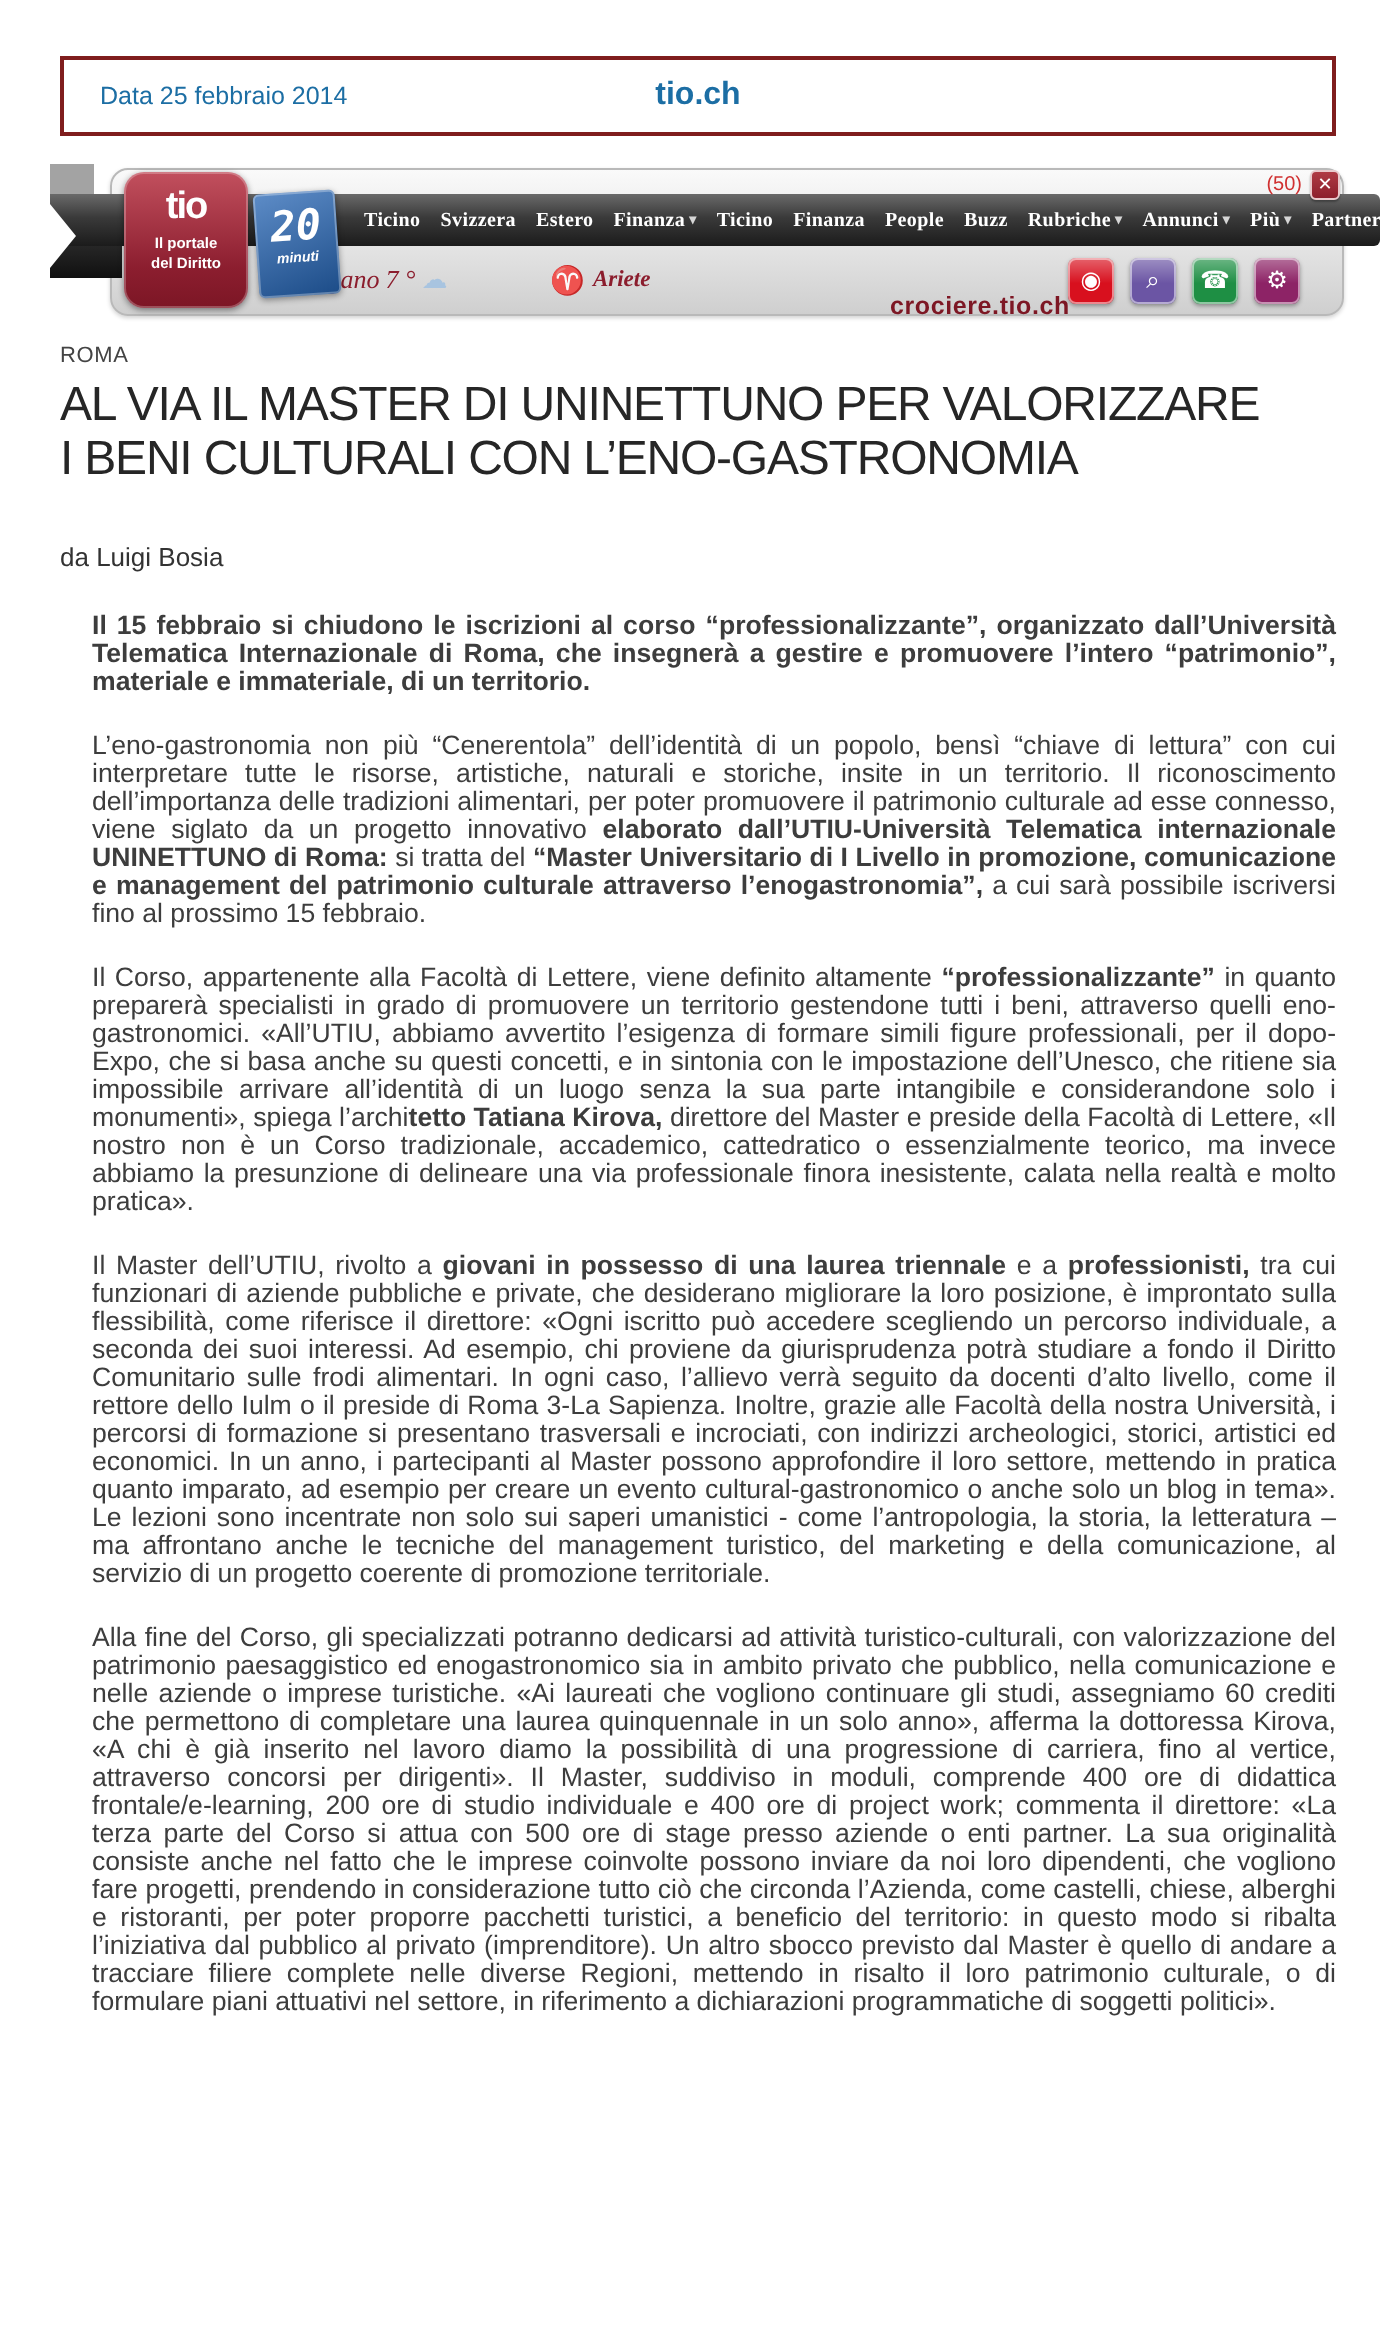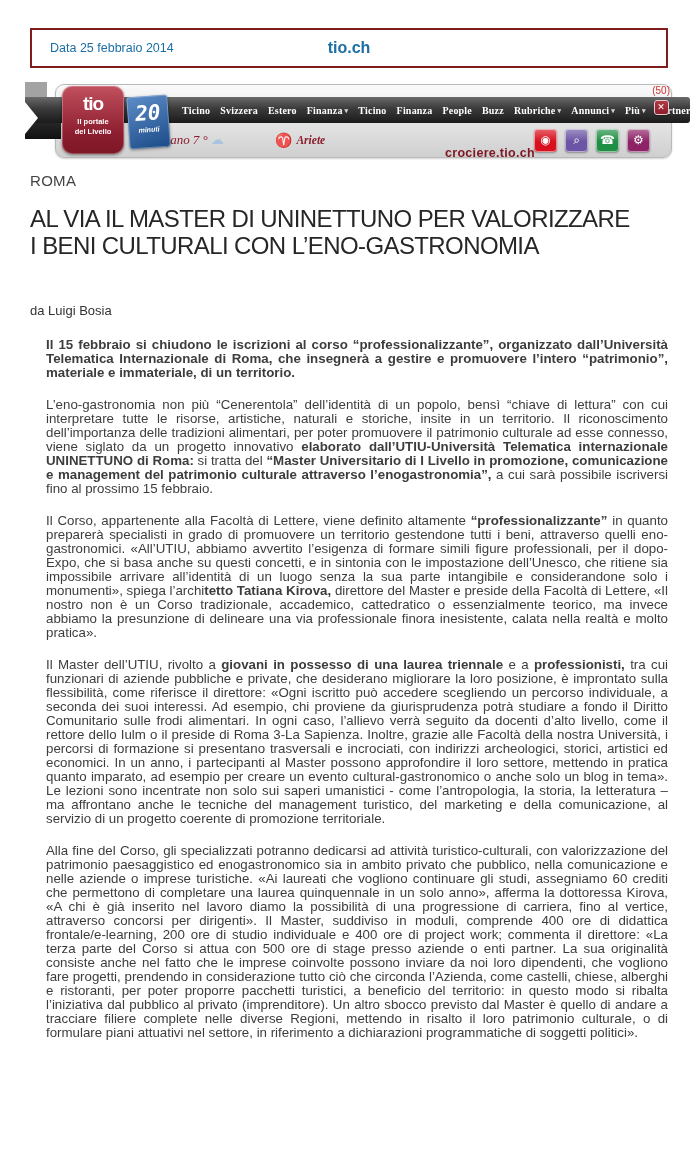--- a/index.html
+++ b/index.html
@@ -28,21 +28,21 @@
 
   .navbar { position:absolute; left:25px; top:97px; width:665px; height:26px; z-index:3;
     background:linear-gradient(180deg,#6a6a6a,#3a3a3a 45%,#1b1b1b);
     border-radius:0 3px 3px 0; display:flex; align-items:center;
     padding-left:152px; white-space:nowrap; overflow:hidden; }
   .nav-item { color:#fff; font-size:10px; font-weight:bold; letter-spacing:.2px;
     padding:0 5px; cursor:pointer;font-family:Liberation Serif, serif; }
   .nav-item .caret { font-size:7px; color:#d6d6d6; margin-left:2px; vertical-align:1px; }
 
   .notify { position:absolute; right:30px; top:85px; z-index:6; display:flex;
-    align-items:center; gap:4px;flex-direction:column; }
+    align-items:center; gap:4px; }
   .notify .count { font-size:10px; color:#d03030; }
   .close-btn { width:15px; height:15px; border-radius:3px; border:1px solid #e9c9cc;
     background:linear-gradient(180deg,#b03a44,#8c1f2c); color:#fff; font-size:9px;
     line-height:13px; text-align:center; cursor:pointer; box-shadow:0 1px 1px rgba(0,0,0,.3); }
 
   .tio-logo { position:absolute; left:62px; top:86px; width:62px; height:68px; z-index:6;
     border-radius:10px; background:linear-gradient(180deg,#c2505e,#8c1e2f 70%,#7c1625);
     box-shadow:0 1px 3px rgba(0,0,0,.45), inset 0 0 0 1px rgba(255,255,255,.25);
     text-align:center; }
   .tio-word { font-weight:bold; font-size:19px; color:#fff; letter-spacing:-1px;
@@ -68,23 +68,23 @@
     font-weight:bold; font-size:11.5px; color:#8b1d2d; }
   .promo { left:390px; font-size:12.5px; font-weight:bold; color:#7d1724; letter-spacing:.3px;margin-top:13px; }
   .quick { right:22px; gap:4px; }
   .quick-box { width:23px; height:23px; border-radius:4px; display:flex; align-items:center;
     justify-content:center; color:#fff; font-size:12px; cursor:pointer;
     background-image:linear-gradient(rgba(255,255,255,.35), rgba(255,255,255,0) 55%);
     box-shadow:0 1px 2px rgba(0,0,0,.35), inset 0 0 0 1px rgba(255,255,255,.5); }
 
   
   .article { position:absolute; left:30px; top:172px; width:638px; color:#3d3d3d; }
-  .kicker { font-size:15px; color:#444; letter-spacing:.3px; margin-bottom:16px; }
+  .kicker { font-size:11px; color:#444; letter-spacing:.3px; margin-bottom:5px; }
   h1.title { font-weight:400; font-size:24px; line-height:27px; letter-spacing:-.6px;
-    color:#262626; margin-bottom:44px; }
+    color:#262626; margin-bottom:28px; }
   h1.title span { display:block; }
   .byline { font-size:13px; color:#333; margin-bottom:20px; }
   .article p { font-size:13.3px; line-height:14px; text-align:justify; margin:0 0 18px 16px; }
   .article p b { font-weight:bold; }
   .article p.lead { font-weight:bold; }
 </style>
 </head>
 <body>
 
 <div id="page">
@@ -117,21 +117,21 @@
 
   <div class="notify">
     <span class="count">(50)</span>
     <span class="close-btn">✕</span>
   </div>
 
   <div class="tio-logo">
     <div class="tio-word">tio</div>
     <div class="tio-tag">
       <span>Il portale</span><br>
-      <span>del Livello</span>
+      <span>del Diritto</span>
     </div>
   </div>
 
   <div class="minuti-logo">
     <div class="minuti-num">20</div>
     <div class="minuti-lbl">minuti</div>
   </div>
 
   <div class="subbar">
     <span class="item weather">

